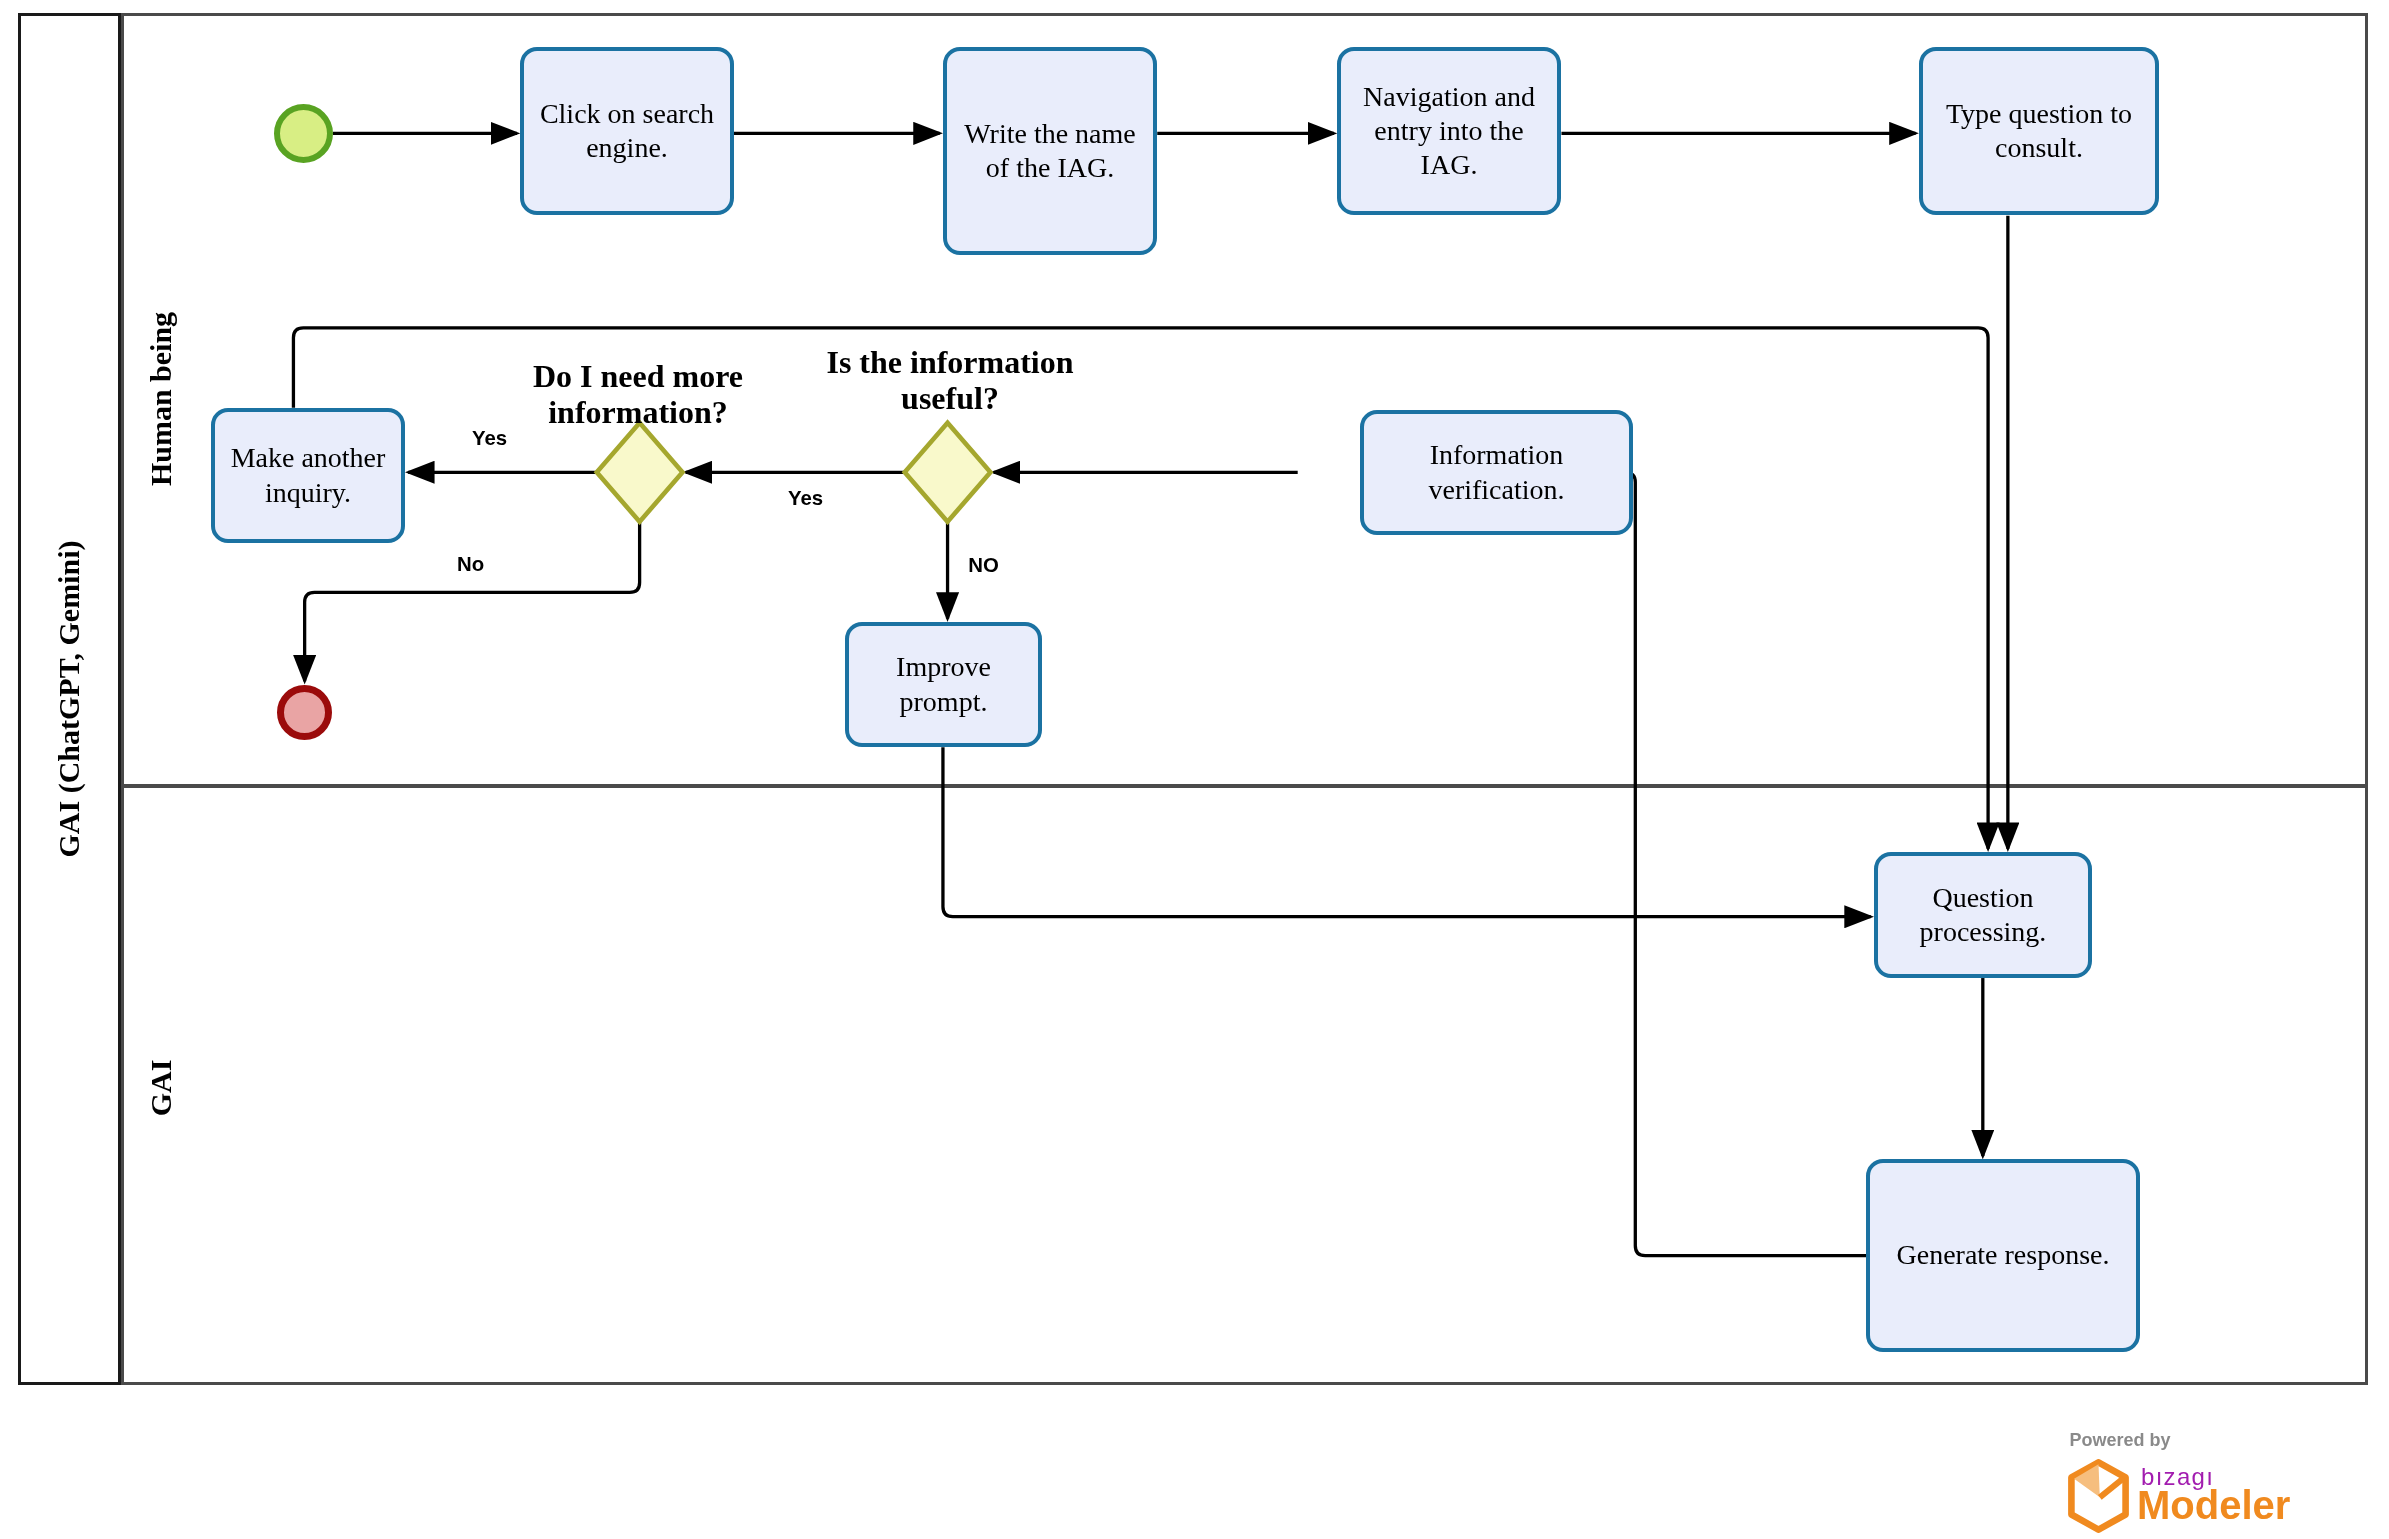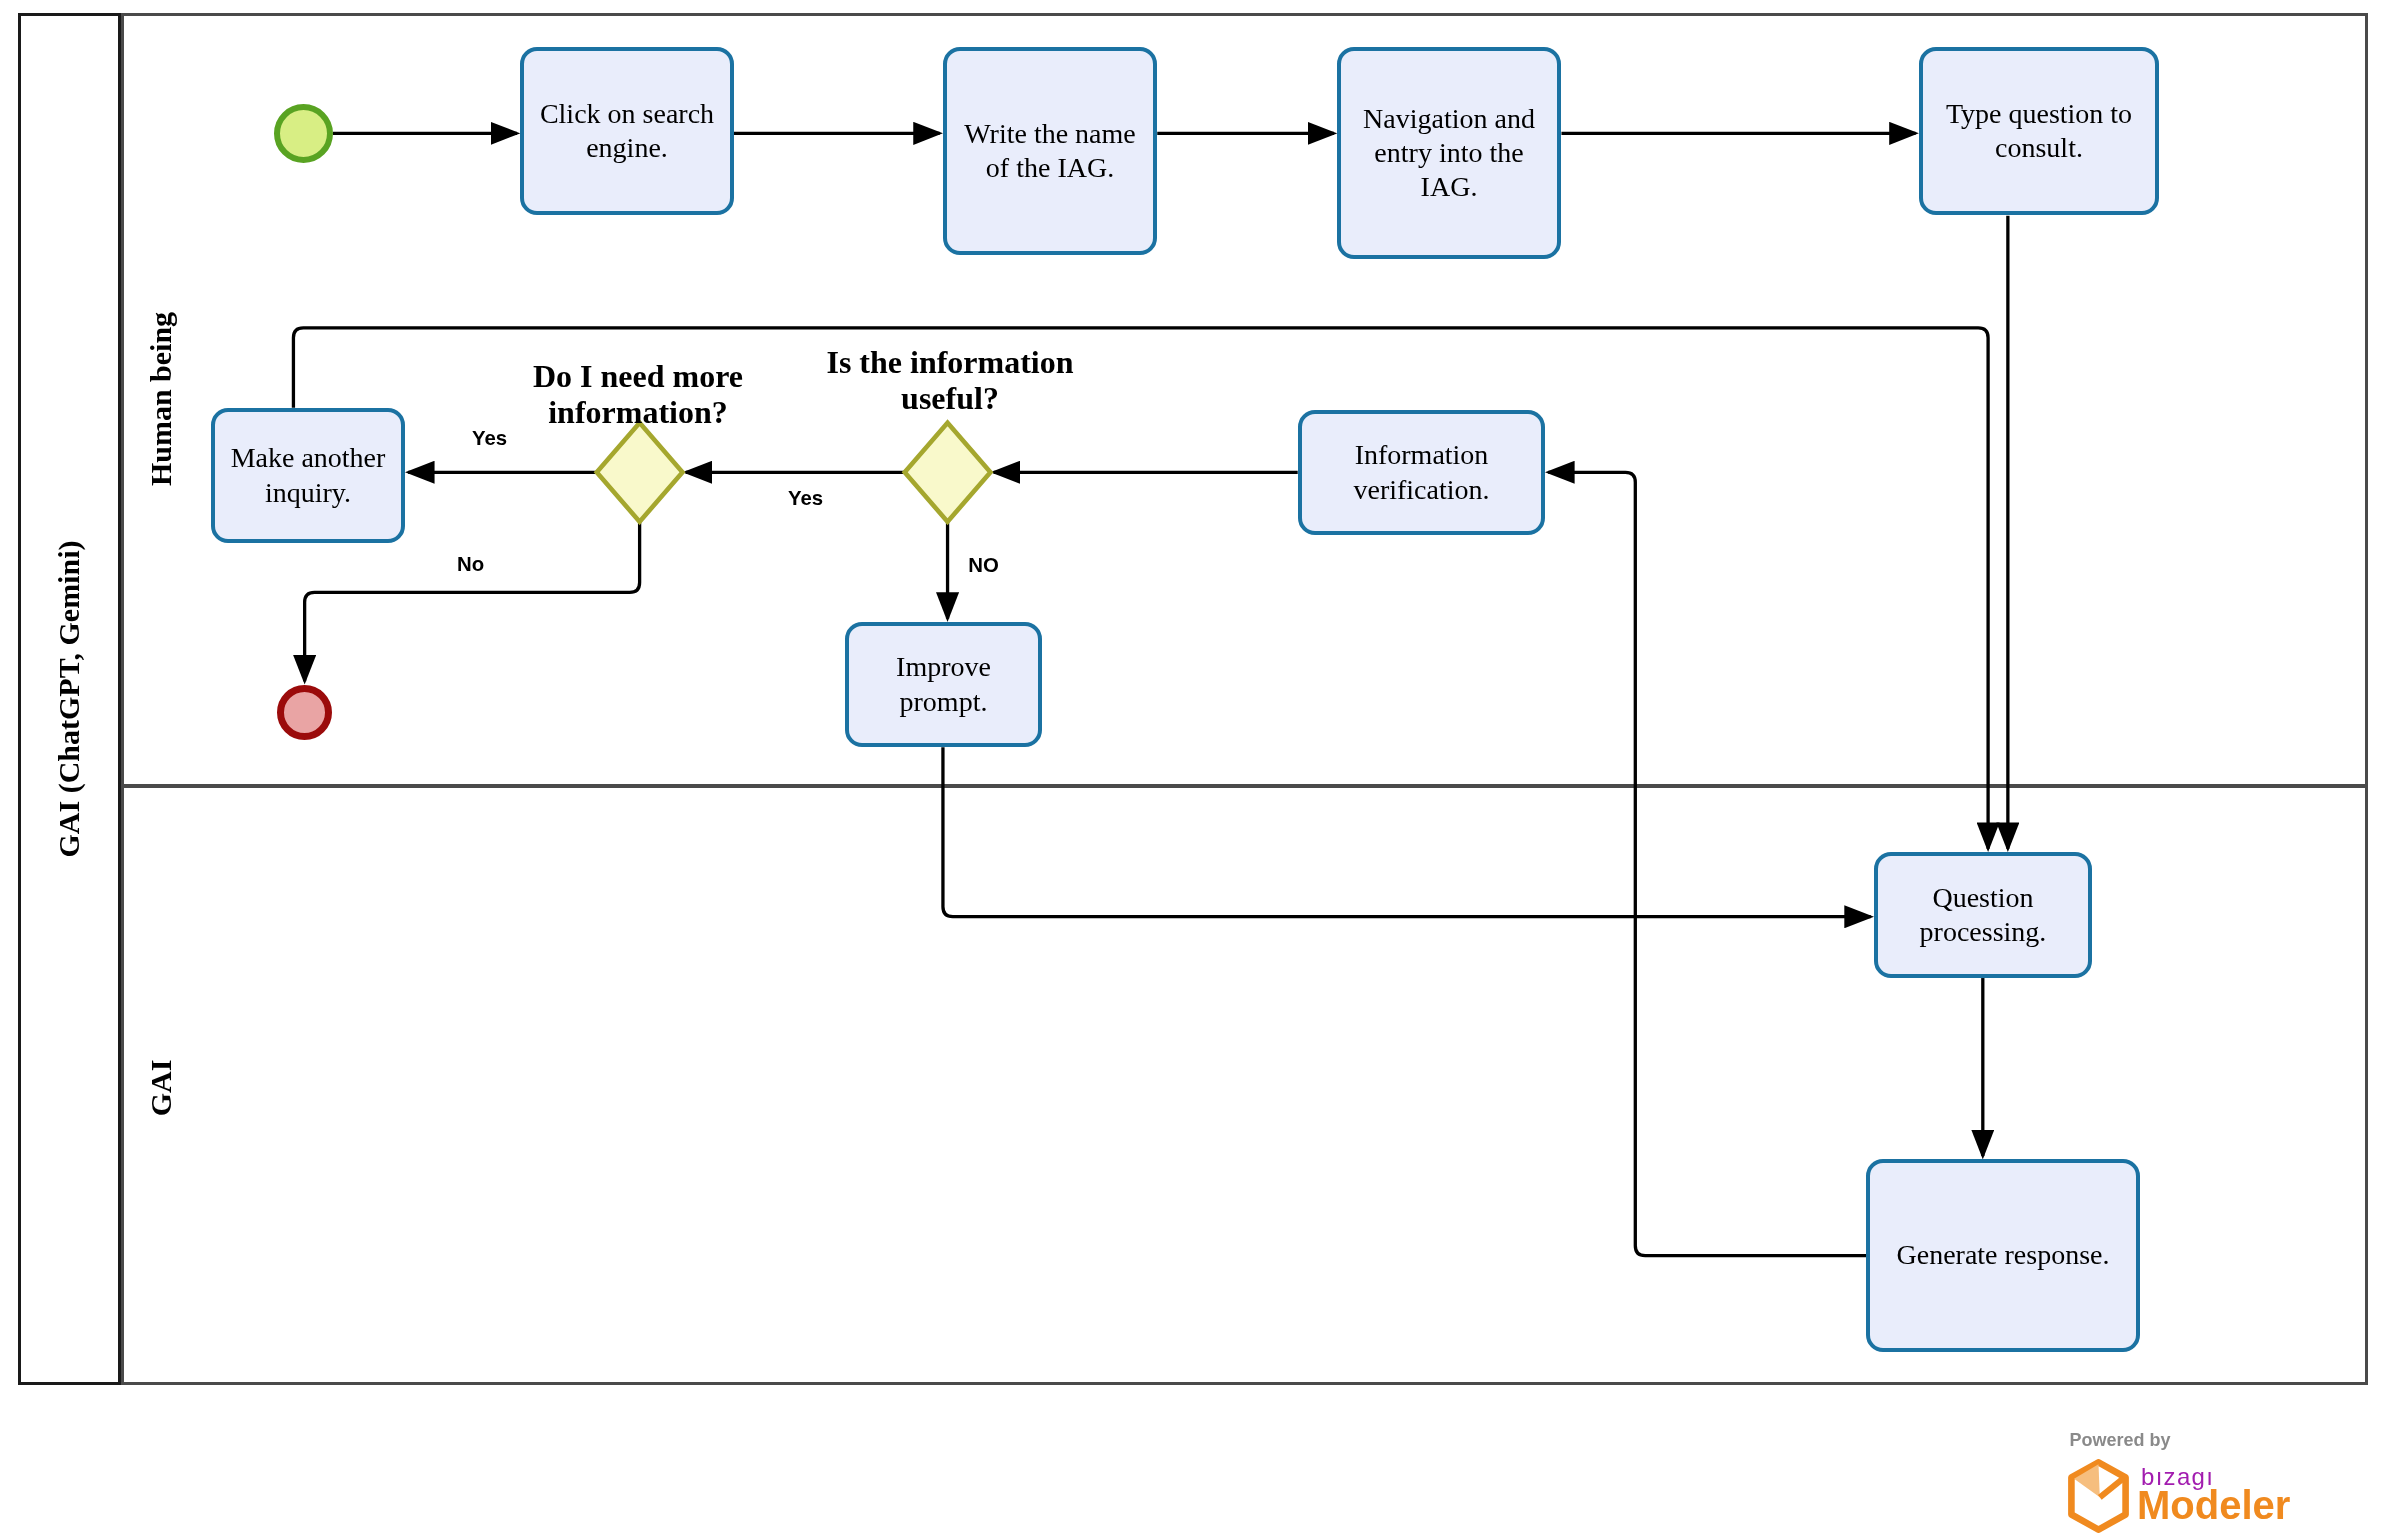--- a/index.html
+++ b/index.html
@@ -83,30 +83,30 @@
 
 <div class="abs event start" style="left:274px;top:104px;width:59px;height:59px;"></div>
 <div class="abs event end" style="left:277px;top:685px;width:55px;height:55px;"></div>
 
 <div class="abs task" style="left:520px;top:47px;width:214px;height:168px;">
   <span>Click on search engine.</span>
 </div>
 <div class="abs task" style="left:943px;top:47px;width:214px;height:208px;">
   <span>Write the name of the IAG.</span>
 </div>
-<div class="abs task" style="left:1337px;top:47px;width:224px;height:212px;">
+<div class="abs task" style="left:1337px;top:47px;width:224px;height:168px;">
   <span>Navigation and entry into the IAG.</span>
 </div>
 <div class="abs task" style="left:1919px;top:47px;width:240px;height:168px;">
   <span>Type question to consult.</span>
 </div>
 <div class="abs task" style="left:211px;top:408px;width:194px;height:135px;">
   <span>Make another inquiry.</span>
 </div>
-<div class="abs task" style="left:1298px;top:410px;width:247px;height:125px;">
+<div class="abs task" style="left:1360px;top:410px;width:273px;height:125px;">
   <span>Information verification.</span>
 </div>
 <div class="abs task" style="left:845px;top:622px;width:197px;height:125px;">
   <span>Improve prompt.</span>
 </div>
 
 <div class="abs task" style="left:1874px;top:852px;width:218px;height:126px;">
   <span>Question processing.</span>
 </div>
 <div class="abs task" style="left:1866px;top:1159px;width:274px;height:193px;">

